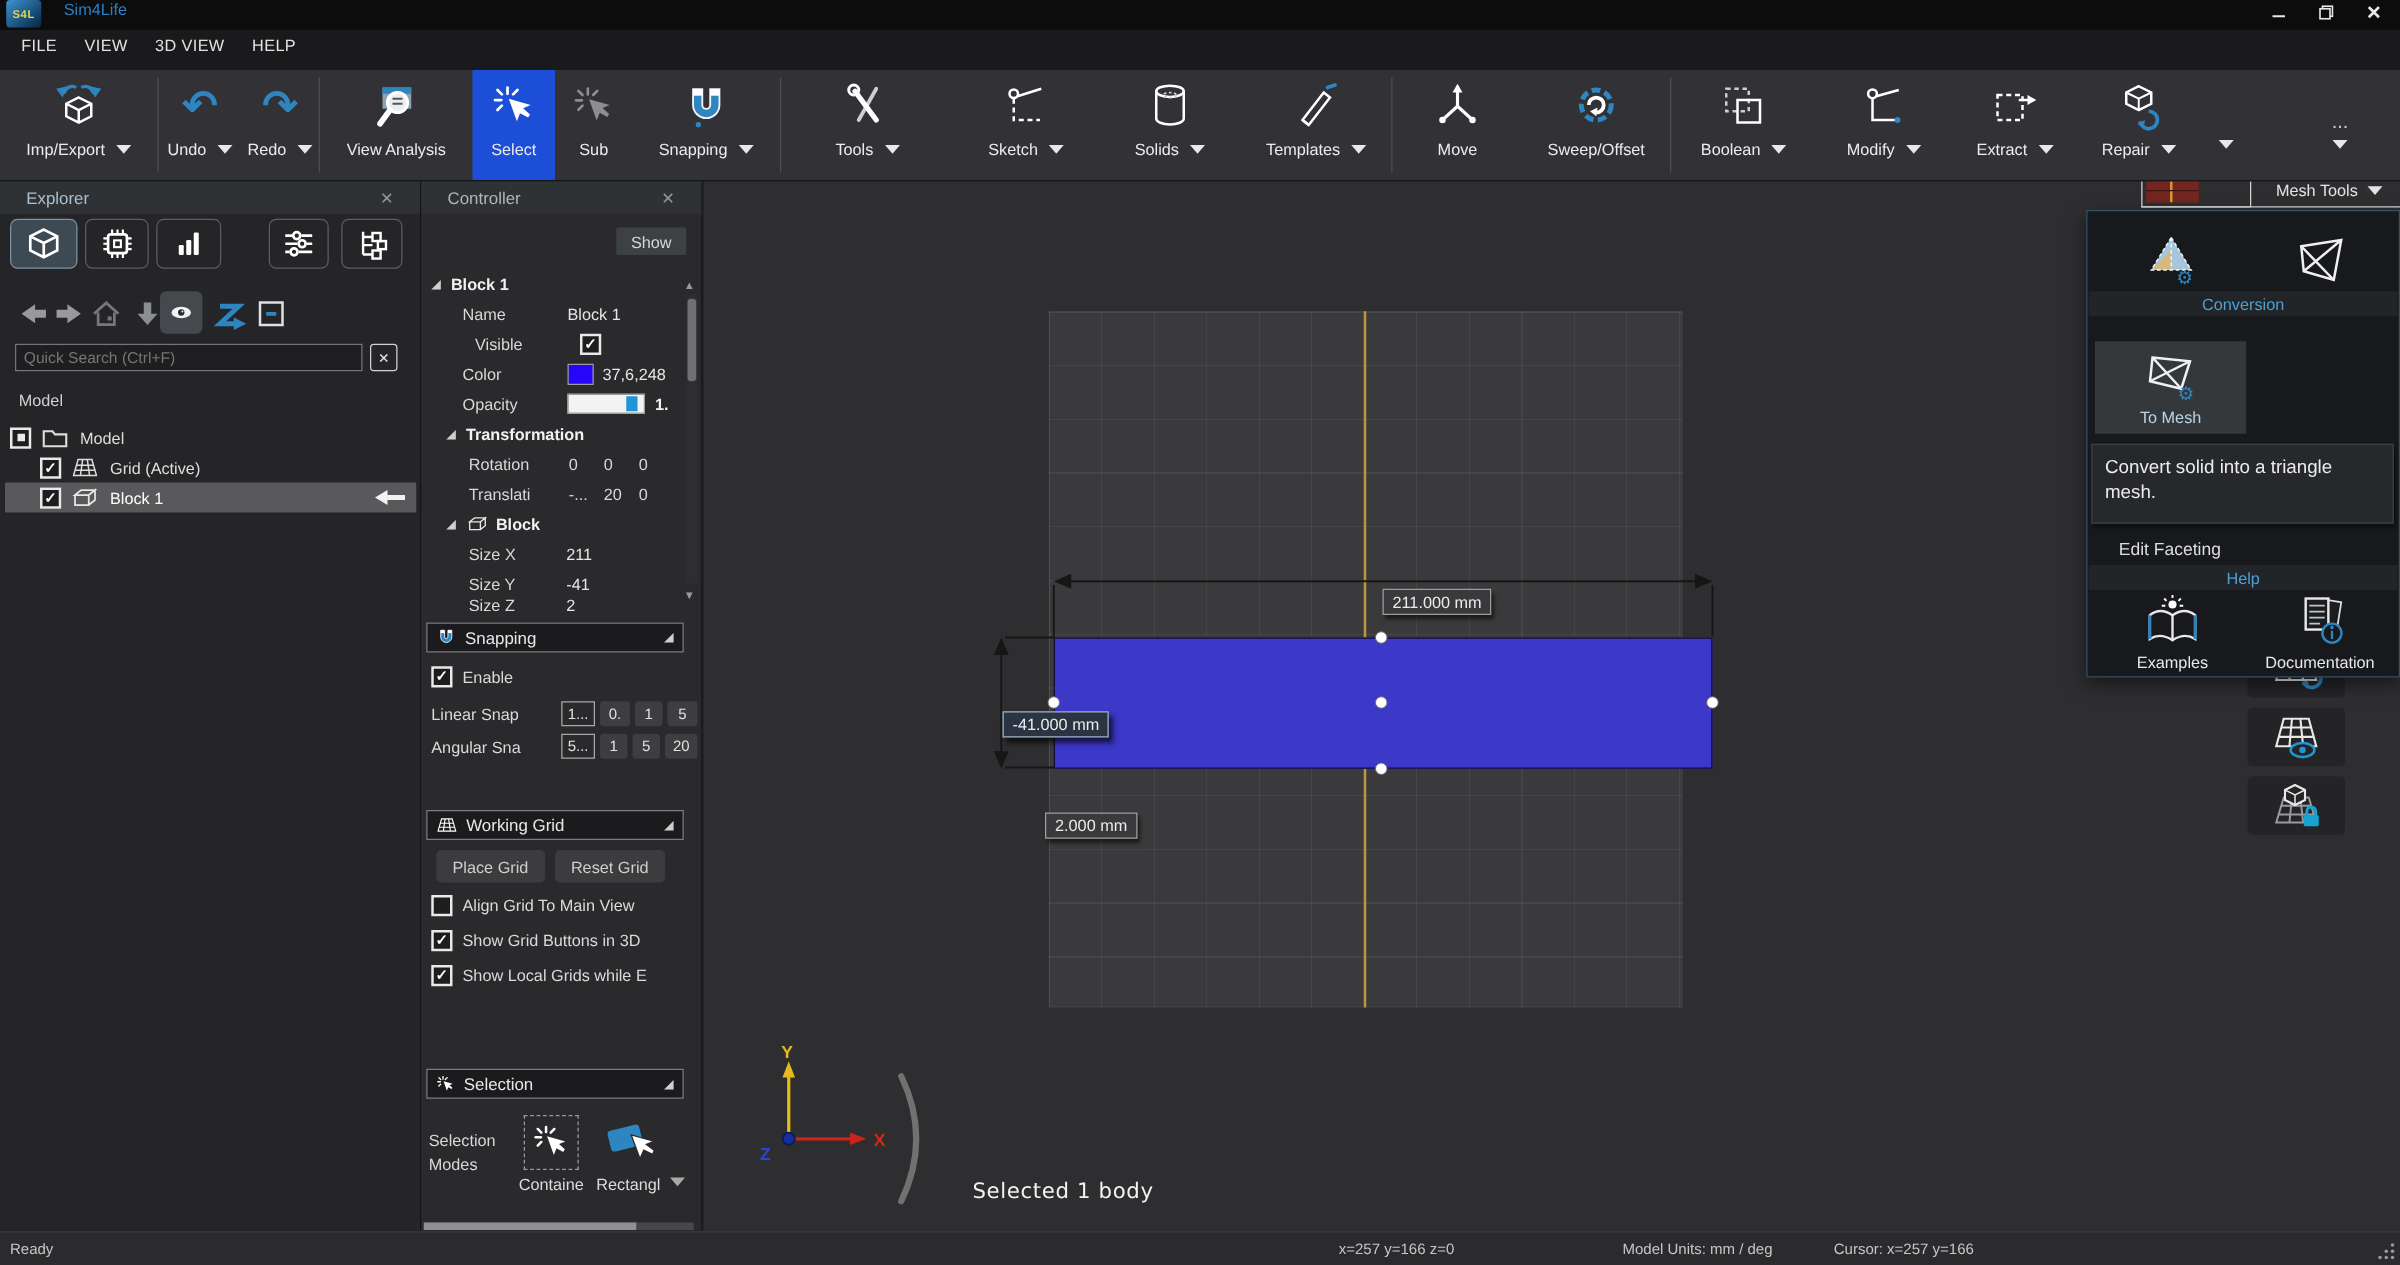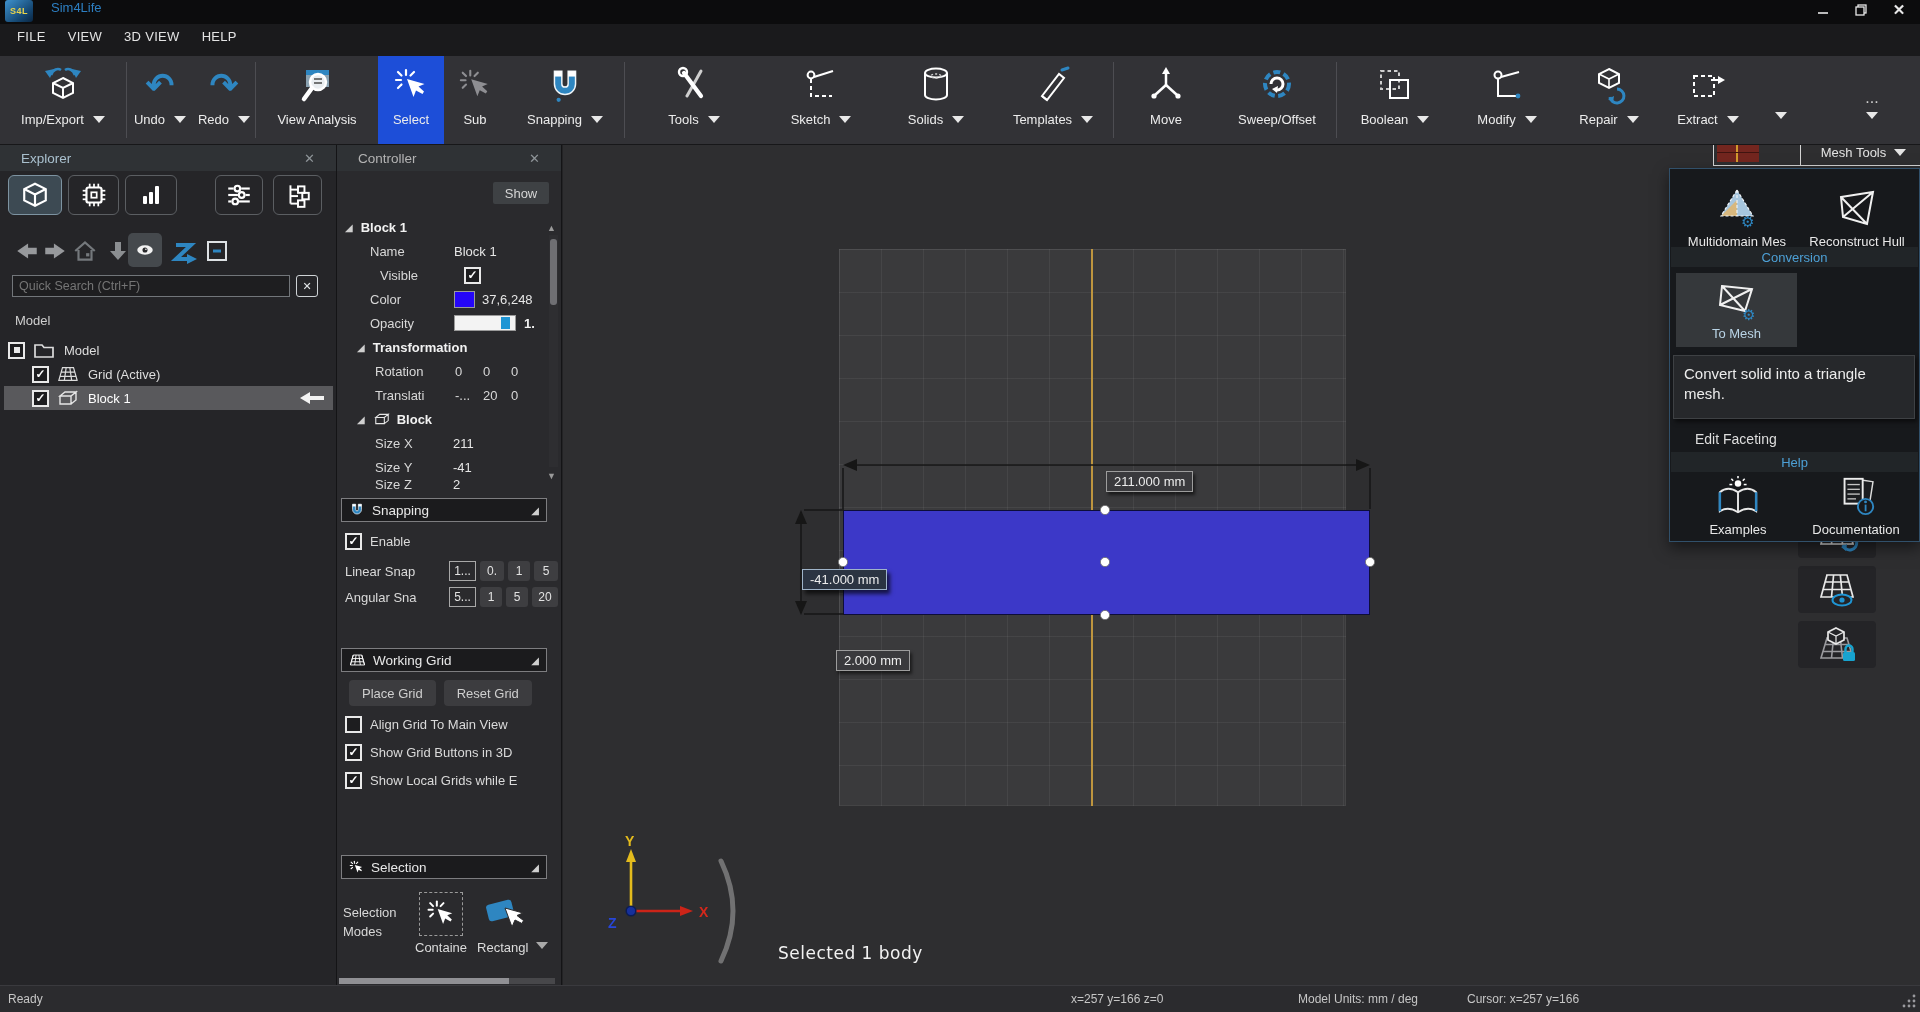--- a/index.html
+++ b/index.html
@@ -333,44 +333,44 @@
           <line x1="13" y1="11" x2="31" y2="6" stroke="#fff" stroke-width="2"></line>
           <path d="M10 13 V30 H29" stroke="#fff" stroke-width="2" fill="none"></path>
           <circle cx="30" cy="30" r="2.4" fill="#2e86c1"></circle>
         </svg>
     </div>
     <div class="tlabel">
         <span>Modify</span>
         <span class="caret"></span>
       </div>
   </div>
+  <div class="tool" style="width:102px">
+    <div class="ticon">
+      <svg width="38" height="38" viewBox="0 0 38 38">
+          <rect x="5" y="10" width="20" height="20" fill="none" stroke="#fff" stroke-width="2" stroke-dasharray="4 3"></rect>
+          <line x1="22" y1="14" x2="32" y2="14" stroke="#fff" stroke-width="2"></line>
+          <polygon points="36,14 29,10 29,18" fill="#fff"></polygon>
+        </svg>
+    </div>
+    <div class="tlabel">
+        <span>Extract</span>
+        <span class="caret"></span>
+      </div>
+  </div>
   <div class="tool" style="width:96px">
     <div class="ticon">
       <svg width="40" height="40" viewBox="0 0 40 40">
           <path d="M20 4 l10 5 v9 l-10 5 -10 -5 V9 Z" fill="none" stroke="#fff" stroke-width="2"></path>
           <path d="M10 9 l10 5 10 -5 M20 14 v9" stroke="#fff" stroke-width="1.6" fill="none"></path>
           <path d="M28 24 a7 7 0 1 1 -7 8" fill="none" stroke="#2e86c1" stroke-width="3"></path>
           <polygon points="19,34 25,31 24,38" fill="#2e86c1"></polygon>
         </svg>
     </div>
     <div class="tlabel">
         <span>Repair</span>
-        <span class="caret"></span>
-      </div>
-  </div>
-  <div class="tool" style="width:102px">
-    <div class="ticon">
-      <svg width="38" height="38" viewBox="0 0 38 38">
-          <rect x="5" y="10" width="20" height="20" fill="none" stroke="#fff" stroke-width="2" stroke-dasharray="4 3"></rect>
-          <line x1="22" y1="14" x2="32" y2="14" stroke="#fff" stroke-width="2"></line>
-          <polygon points="36,14 29,10 29,18" fill="#fff"></polygon>
-        </svg>
-    </div>
-    <div class="tlabel">
-        <span>Extract</span>
         <span class="caret"></span>
       </div>
   </div>
   <div class="tool" style="width:44px">
     <div class="ticon"></div>
     <div class="tlabel">
         <span class="caret"></span>
       </div>
   </div>
   <div class="tool" style="width:96px;margin-left:auto">
@@ -814,21 +814,21 @@
           <text x="27" y="40" font-size="15" fill="#2e86c1" class="gear">⚙</text>
         </svg>
       <span>Multidomain Mes</span>
     </div>
     <div class="mt-item" style="left:128px;top:8px;width:118px;height:72px">
       <svg width="44" height="42" viewBox="0 0 44 42">
           <path d="M6 10 L38 5 L32 37 L8 30 Z M6 10 L32 37 M38 5 L8 30" stroke="#f0f0f0" stroke-width="2" fill="none"></path>
         </svg>
       <span>Reconstruct Hull</span>
     </div>
-    <div class="band" style="top:78px">Conversion</div>
+    <div class="band" style="top:64px">Conversion</div>
     <div class="tomesh">
       <svg width="46" height="42" viewBox="0 0 46 42">
           <path d="M8 7 L38 10 L31 32 L6 26 Z M8 7 L31 32 M38 10 L6 26" stroke="#f0f0f0" stroke-width="2" fill="none"></path>
           <text x="28" y="41" font-size="15" fill="#2e86c1" class="gear">⚙</text>
         </svg>
       <span>To Mesh</span>
     </div>
     <div class="ttip">Convert solid into a triangle mesh.</div>
     <div class="editfacet">Edit Faceting</div>
     <div class="band" style="top:283px">Help</div>

